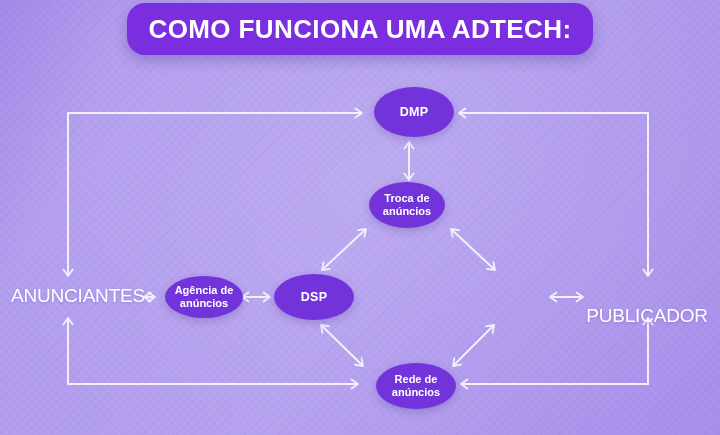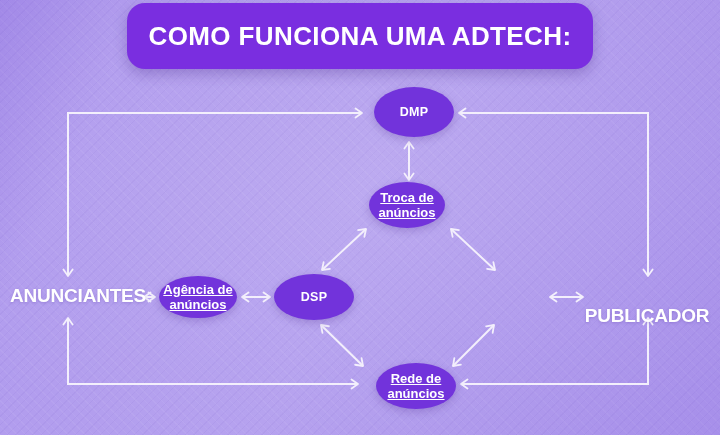--- a/index.html
+++ b/index.html
@@ -7,51 +7,51 @@
     position:relative;width:720px;height:435px;overflow:hidden;
     font-family:"Liberation Sans","DejaVu Sans",sans-serif;
     background-color:var(--background,#b19cee);
     background-image:
       radial-gradient(130% 120% at 50% 42%, rgba(255,255,255,0.10) 0%, rgba(255,255,255,0) 55%),
       linear-gradient(115deg, rgba(120,85,215,0.28) 0%, rgba(255,255,255,0) 16%, rgba(255,255,255,0.05) 50%, rgba(120,85,215,0.18) 100%),
       repeating-linear-gradient(45deg, rgba(255,255,255,0.05) 0 1px, rgba(255,255,255,0) 1px 6px),
       repeating-linear-gradient(135deg, rgba(85,55,175,0.06) 0 1px, rgba(255,255,255,0) 1px 6px);
   }
   .header{
-    position:absolute;left:127px;top:3px;width:466px;height:66px;
+    position:absolute;left:127px;top:3px;width:466px;height:52px;
     background:var(--header,#7a2ee0);border-radius:18px;
     display:flex;align-items:center;justify-content:center;
     box-shadow:0 5px 14px rgba(55,20,120,0.28);
   }
   .header h1{
     margin:0;color:var(--text,#fff);font-size:26px;font-weight:bold;
     letter-spacing:0.4px;white-space:nowrap;
   }
   svg.arrows{position:absolute;left:0;top:0;width:720px;height:435px;}
   .node{
     position:absolute;transform:translate(-50%,-50%);
     background:var(--node,#7233db);border-radius:50%;
     display:flex;align-items:center;justify-content:center;
     box-shadow:0 3px 8px rgba(55,20,120,0.22);
   }
   .node span{
     color:var(--text,#fff);font-weight:bold;text-align:center;
     white-space:pre-line;line-height:1.18;
   }
   .node-big span{font-size:12.5px;letter-spacing:0.3px;}
-  .node-small span{font-size:13px;text-decoration:underline;}
+  .node-small span{font-size:11px;}
   .n-dmp{left:414px;top:112px;width:80px;height:50px;}
   .n-exchange{left:407px;top:205px;width:76px;height:46px;}
-  .n-agency{left:198px;top:297px;width:78px;height:42px;}
+  .n-agency{left:204px;top:297px;width:78px;height:42px;}
   .n-dsp{left:314px;top:297px;width:80px;height:46px;}
   .n-ssp{left:504px;top:297px;width:78px;height:44px;}
   .n-network{left:416px;top:386px;width:80px;height:46px;}
   .side-label{
     position:absolute;transform:translate(-50%,-50%);
-    color:var(--text,#fff);font-size:19px;font-weight:bold;
+    color:var(--text,#fff);font-size:19px;font-weight:normal;
     letter-spacing:-0.2px;white-space:nowrap;
     text-shadow:0 1px 3px rgba(70,35,150,0.25);
   }
   .l-advertisers{left:78px;top:296px;}
   .l-publisher{left:647px;top:296px;margin-top:20px;}
 </style>
 </head>
 <body>
 
 <div class="stage">

